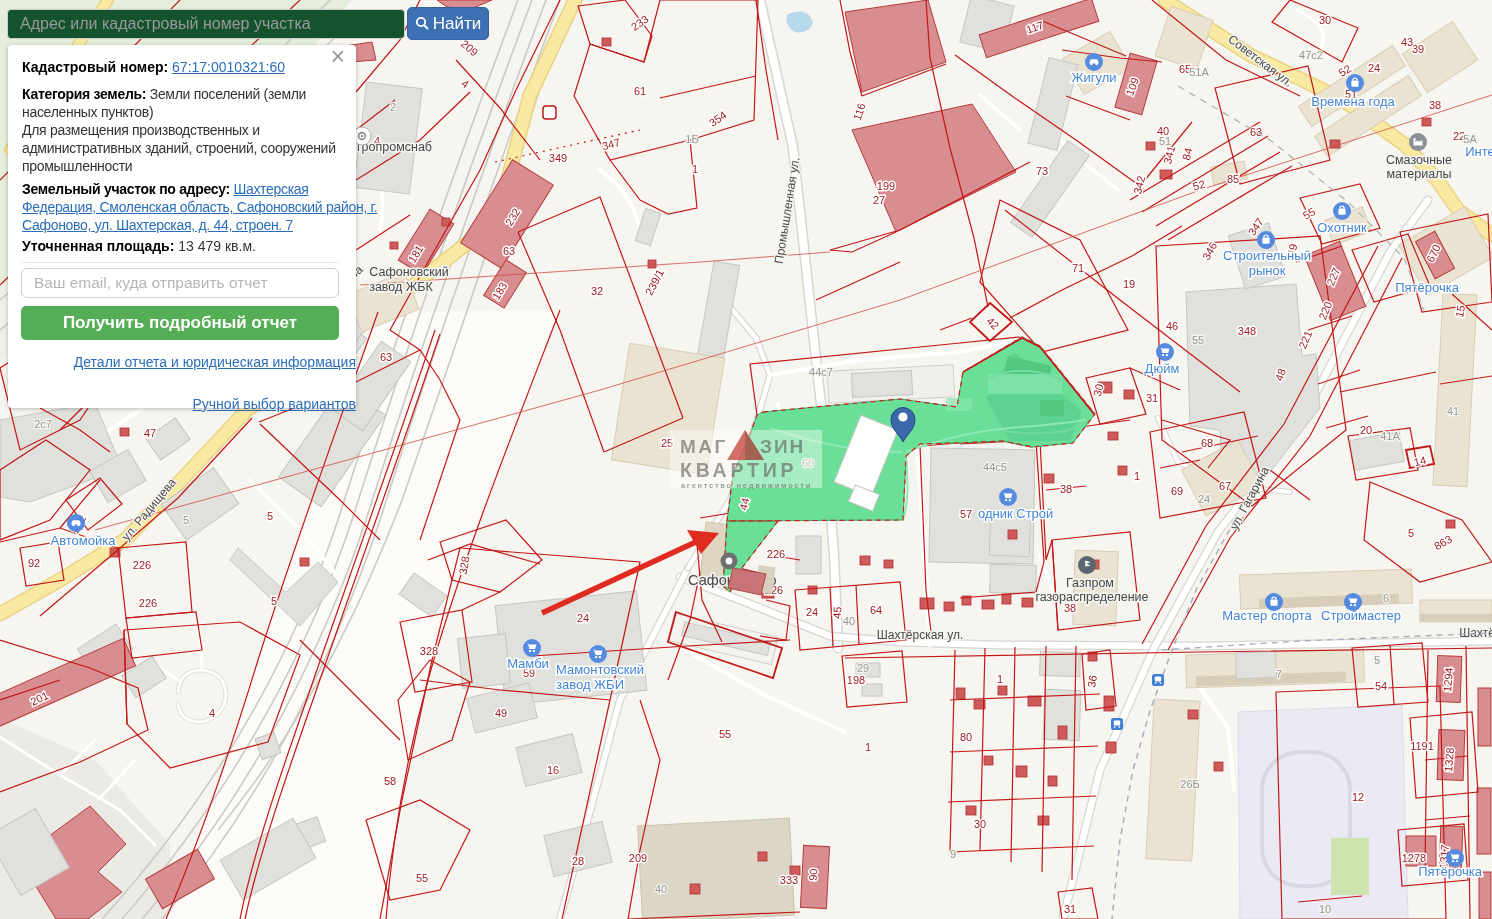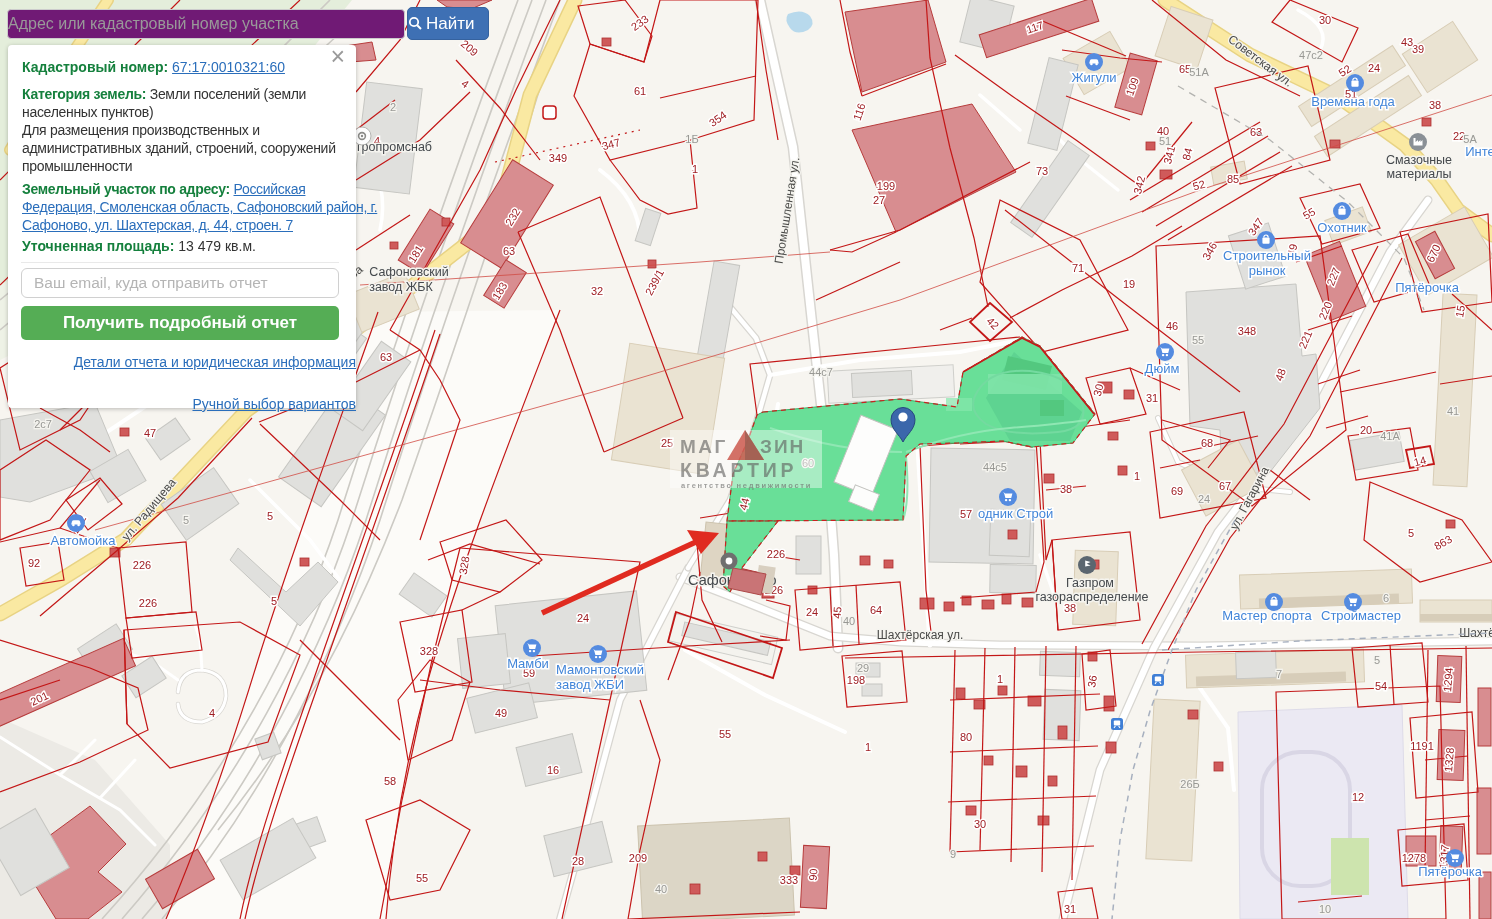--- a/index.html
+++ b/index.html
@@ -1,21 +1,21 @@
 <!DOCTYPE html>
 <html><head><meta charset="utf-8">
 <style>
 html,body{margin:0;padding:0;width:1492px;height:919px;overflow:hidden;font-family:"Liberation Sans",sans-serif;background:#f7f5f0;}
 #map{position:absolute;left:0;top:0;}
 .ov{position:absolute;box-sizing:border-box;}
-#searchinput{left:7px;top:9px;width:398px;height:30px;background:#701a75;border:1px solid #ccc;border-radius:4px;color:#999;font-size:16px;line-height:28px;font-family:"Liberation Sans",sans-serif;}
-#searchbtn{left:407px;top:7px;width:82px;height:33px;background:#3e70b4;border:1px solid #35629f;border-radius:5px;color:#fff;font-size:16px;line-height:31px;}
+#searchinput{left:7px;top:9px;width:398px;height:30px;background:#14532d;border:1px solid #ccc;border-radius:4px;color:#999;font-size:16px;line-height:28px;padding-left:12px;font-family:"Liberation Sans",sans-serif;}
+#searchbtn{left:407px;top:7px;width:82px;height:33px;background:#3e70b4;border:1px solid #35629f;border-radius:5px;color:#fff;font-size:16px;text-align:center;line-height:31px;}
 #panel{left:8px;top:45px;width:348px;height:363px;background:#fff;border-radius:4px;box-shadow:0 1px 4px rgba(0,0,0,.25);font-size:14px;color:#333;line-height:18px;}
 #panel a{color:#2a6ebb;text-decoration:underline;}
-#panel b{color:#15803d;}
+#panel b{color:#000000;}
 #panel .abs{position:absolute;left:14px;right:8px;}
 .closex{position:absolute;right:11px;top:2px;color:#9a9a9a;font-size:25px;font-weight:400;}
 #emailinput{position:absolute;left:13px;top:223px;width:304px;height:28px;border:1px solid #d0d0d0;border-radius:6px;color:#b5b5b5;font-size:15.5px;line-height:28px;padding-left:12px;}
 #greenbtn{position:absolute;left:13px;top:261px;width:318px;height:34px;background:#55ad55;border-radius:5px;color:#fff;font-size:17px;font-weight:bold;text-align:center;line-height:34px;}
 .linkrow{position:absolute;left:0;width:100%;text-align:right;font-size:14px;}
 #bottombar{left:0;top:896px;width:174px;height:23px;background:#fff;font-size:13px;color:#333;line-height:23px;padding-left:2px;white-space:nowrap;overflow:hidden;margin-top:32px;}
 </style></head>
 <body>
 <svg id="map" width="1492" height="919" viewBox="0 0 1492 919">
 <style>
@@ -858,21 +858,21 @@
 
 <div id="searchbtn" class="ov"><svg width="14" height="14" viewBox="0 0 14 14" style="vertical-align:-1px;margin-right:4px">
       <circle cx="6" cy="6" r="4.2" fill="none" stroke="#fff" stroke-width="1.8"></circle>
       <line x1="9.2" y1="9.2" x2="13" y2="13" stroke="#fff" stroke-width="2"></line>
     </svg><span style="font-size:17px">Найти</span></div>
 
 <div id="panel" class="ov">
 <div class="closex">×</div>
 <div class="abs" style="top:13px"><b>Кадастровый номер:</b> <a>67:17:0010321:60</a></div>
 <div class="abs" style="top:40px;white-space:nowrap;letter-spacing:-0.3px"><b>Категория земель:</b> Земли поселений (земли<br>населенных пунктов)<br>Для размещения производственных и<br>административных зданий, строений, сооружений<br>промышленности</div>
-<div class="abs" style="top:135px;white-space:nowrap;letter-spacing:-0.3px"><b>Земельный участок по адресу:</b> <a>Российская</a><br><a>Федерация, Смоленская область, Сафоновский район, г.</a><br><a>Сафоново, ул. Шахтерская, д. 44, строен. 7</a></div>
+<div class="abs" style="top:135px;white-space:nowrap;letter-spacing:-0.3px"><b>Земельный участок по адресу:</b> <a>Шахтерская</a><br><a>Федерация, Смоленская область, Сафоновский район, г.</a><br><a>Сафоново, ул. Шахтерская, д. 44, строен. 7</a></div>
 <div class="abs" style="top:192px"><b>Уточненная площадь:</b> 13 479 кв.м.</div>
 <div id="greenbtn">Получить подробный отчет</div>
 <div id="emailinput">Ваш email, куда отправить отчет</div>
 <div style="position:absolute;left:13px;top:217px;width:318px;border-top:1px solid #e9e9e9"></div>
 <div class="linkrow" style="top:308px"><a>Детали отчета и юридическая информация</a></div>
 <div class="linkrow" style="top:350px"><a>Ручной выбор вариантов</a></div>
 </div>
 
 <div id="bottombar" class="ov">ашли участок/дом на карте?</div>
 

